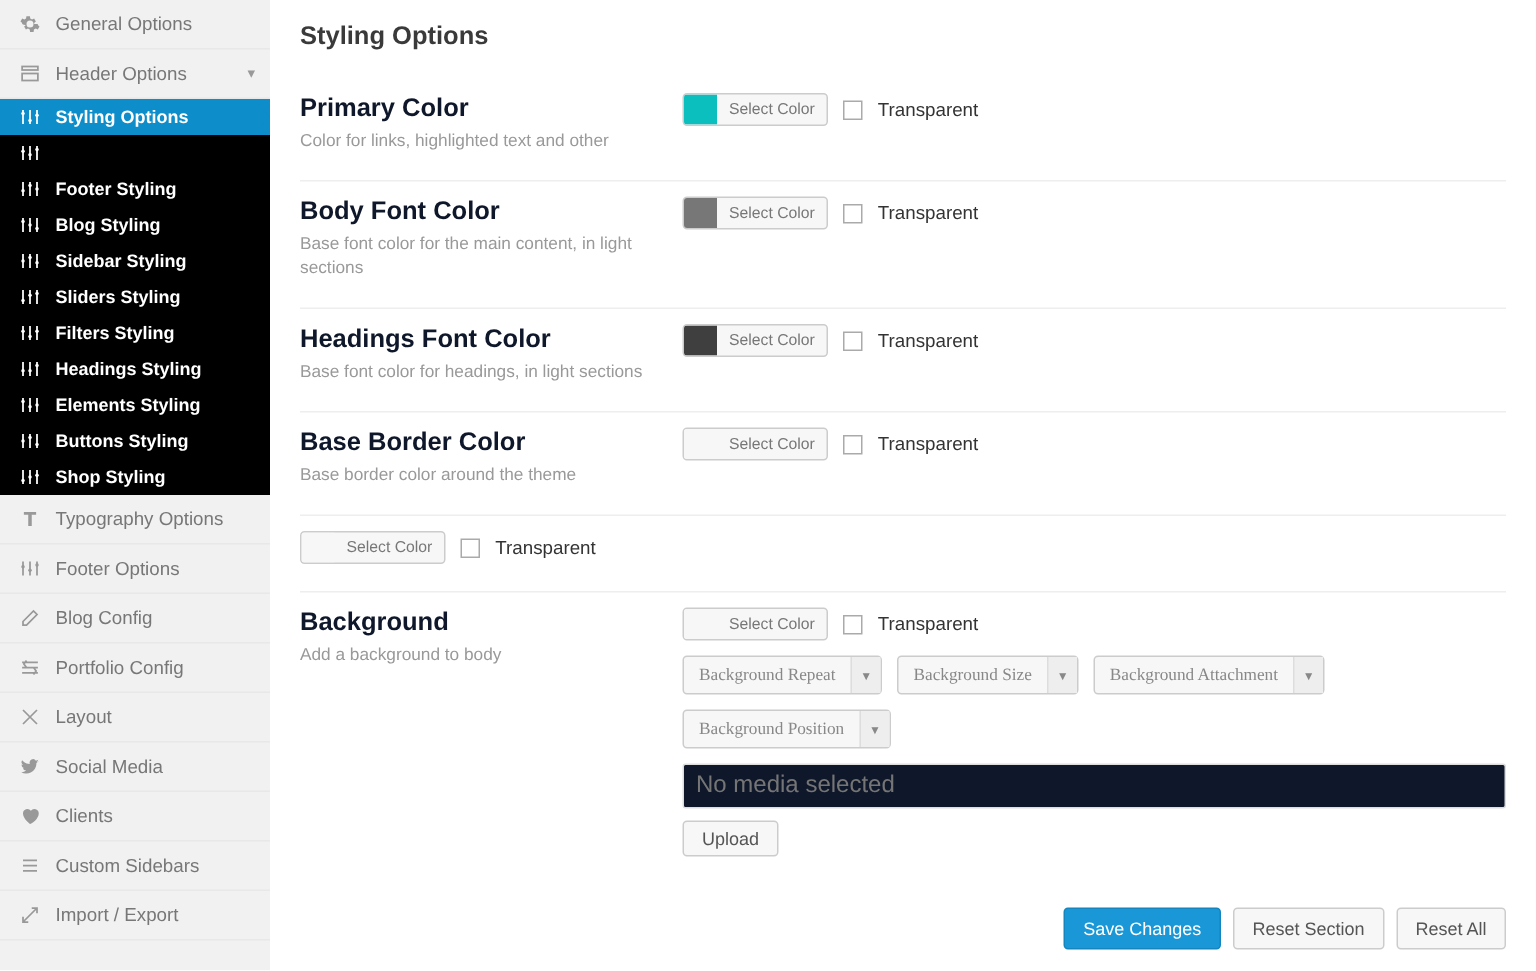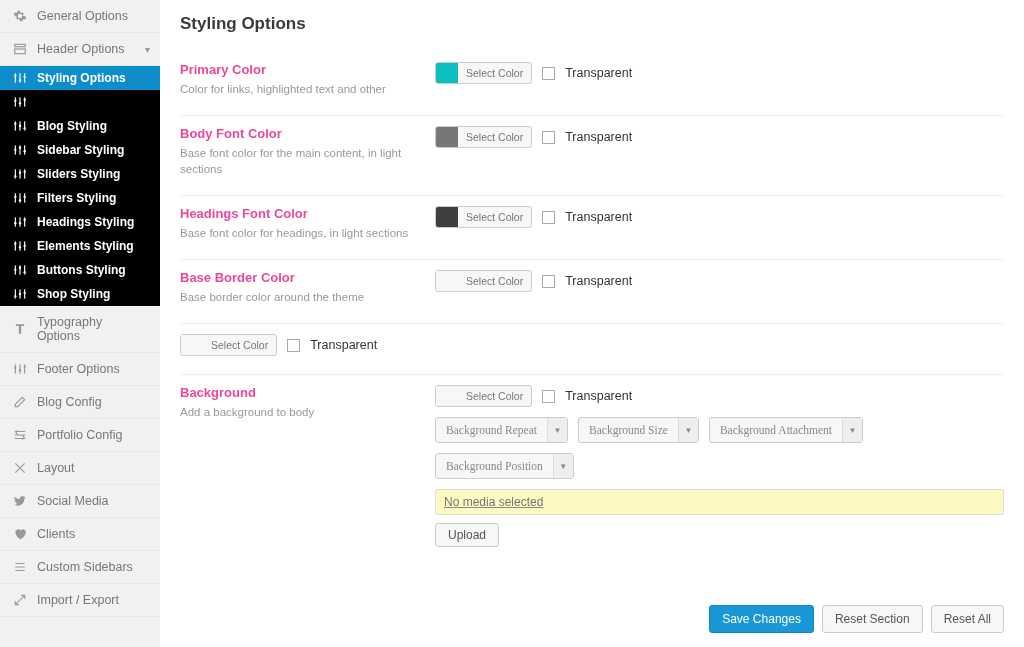--- a/index.html
+++ b/index.html
@@ -1,20 +1,20 @@
 <!DOCTYPE html>
 <html><head>
 <meta charset="utf-8">
 <style>
 * { box-sizing: border-box; margin: 0; padding: 0; }
 body { font-family: -apple-system, "Segoe UI", Arial, sans-serif; font-size: 13px; color: #333; background: #fff; }
 .container { display: flex; height: 647px; }
 
 
-.sidebar { width: 160px; background: #f1f1f1; display: flex; flex-direction: column; }
+.sidebar { width: 180px; background: #f1f1f1; display: flex; flex-direction: column; }
 .top-item { display: flex; align-items: center; padding: 9px 12px; color: #777; cursor: pointer; border-bottom: 1px solid #e8e8e8; font-size: 12.5px; position: relative; }
 .top-item .ico { width: 16px; margin-right: 9px; color: #999; display: inline-flex; justify-content: center; }
 .top-item.hdr { font-weight: 500; }
 .top-item.hdr .chev { position: absolute; right: 10px; color: #999; font-size: 10px; }
 
 .sub-list { background: #000; }
 .sub-item { display: flex; align-items: center; padding: 5px 12px; color: #fff; cursor: pointer; font-size: 12px; font-weight: 600; position: relative; }
 .sub-item .ico { width: 16px; margin-right: 9px; display: inline-flex; justify-content: center; color: #fff; }
 .sub-item.active { background: #0d8dca; }
 .sub-item.active::after { content: ""; position: absolute; right: -8px; top: 50%; margin-top: -8px; border: 8px solid transparent; border-left-color: #0d8dca; }
@@ -23,21 +23,21 @@
 .bottom-item { display: flex; align-items: center; padding: 9px 12px; color: #777; cursor: pointer; border-bottom: 1px solid #e8e8e8; font-size: 12.5px; }
 .bottom-item .ico { width: 16px; margin-right: 9px; color: #999; display: inline-flex; justify-content: center; }
 
 
 .main { flex: 1; padding: 14px 20px 14px 20px; display: flex; flex-direction: column; overflow: auto; }
 .page-title { font-size: 17px; font-weight: 600; color: #3a3a3a; margin-bottom: 18px; }
 
 .option-block { display: flex; border-bottom: 1px solid #eee; padding: 10px 0 18px 0; }
 .option-block:last-of-type { border-bottom: none; }
 .opt-left { width: 255px; padding-right: 20px; }
-.opt-label { font-size: 13px; font-weight: 600; color: #ec4899; margin-bottom: 4px; }
+.opt-label { font-size: 17px; font-weight: 600; color: #0f172a; margin-bottom: 4px; }
 .opt-desc { font-size: 11.5px; color: #999; line-height: 1.4; }
 .opt-right { flex: 1; }
 
 .color-row { display: flex; align-items: center; gap: 10px; }
 .color-btn { display: inline-flex; align-items: center; border: 1px solid #ccc; border-radius: 3px; overflow: hidden; cursor: pointer; height: 22px; background: #f7f7f7; }
 .swatch { width: 22px; height: 100%; }
 .sw-teal { background: #0bbfbf; }
 .sw-gray { background: #777; }
 .sw-dark { background: #3f3f3f; }
 .sw-none { background: #f7f7f7; }
@@ -45,21 +45,21 @@
 
 .chk { width: 13px; height: 13px; border: 1px solid #aaa; background: #fff; display: inline-block; cursor: pointer; }
 .chk-lbl { font-size: 12.5px; color: #333; }
 
 .dd-row { display: flex; flex-wrap: wrap; gap: 10px; margin-top: 10px; font-family: Liberation Serif, serif; }
 .dd { display: inline-flex; align-items: center; border: 1px solid #ccc; border-radius: 3px; background: #f7f7f7; height: 26px; cursor: pointer; }
 .dd-text { padding: 0 10px; font-size: 11.5px; color: #888; white-space: nowrap; }
 .dd-arw { width: 20px; display: flex; align-items: center; justify-content: center; color: #888; font-size: 8px; border-left: 1px solid #ddd; height: 100%; background: #eee; }
 
 .media-row { margin-top: 10px; }
-.media-input { width: 100%; max-width: 590px; border: 1px solid #ddd; padding: 5px 8px; font-size: 12px; color: #888; background: #fef9c3; border-radius: 2px; text-decoration: underline; }
+.media-input { width: 100%; max-width: 590px; border: 1px solid #ddd; padding: 5px 8px; font-size: 16px; color: #888; background: #0f172a; border-radius: 2px; }
 .upload-btn { margin-top: 8px; display: inline-block; border: 1px solid #ccc; border-radius: 3px; padding: 4px 12px; font-size: 12px; background: #f7f7f7; color: #555; cursor: pointer; }
 
 .footer-bar { margin-top: auto; display: flex; justify-content: flex-end; gap: 8px; padding-top: 10px; }
 .btn { padding: 6px 12px; border-radius: 3px; font-size: 12px; cursor: pointer; border: 1px solid #ccc; background: #f7f7f7; color: #555; }
 .btn-primary { background: #1a97d6; border-color: #1585c0; color: #fff; }
 
 svg { width: 14px; height: 14px; }
 </style>
 </head>
 <body>
@@ -110,20 +110,33 @@
               <circle cx="20" cy="8" r="2"></circle>
             </svg>
           </span>
         </div>
       <div class="sub-item">
           <span class="ico">
             <svg viewBox="0 0 24 24" fill="currentColor">
               <rect x="3" y="4" width="2" height="16"></rect>
               <rect x="11" y="4" width="2" height="16"></rect>
               <rect x="19" y="4" width="2" height="16"></rect>
+              <circle cx="4" cy="14" r="2"></circle>
+              <circle cx="12" cy="8" r="2"></circle>
+              <circle cx="20" cy="12" r="2"></circle>
+            </svg>
+          </span>
+          <span>Footer Styling</span>
+        </div>
+      <div class="sub-item">
+          <span class="ico">
+            <svg viewBox="0 0 24 24" fill="currentColor">
+              <rect x="3" y="4" width="2" height="16"></rect>
+              <rect x="11" y="4" width="2" height="16"></rect>
+              <rect x="19" y="4" width="2" height="16"></rect>
               <circle cx="4" cy="8" r="2"></circle>
               <circle cx="12" cy="12" r="2"></circle>
               <circle cx="20" cy="16" r="2"></circle>
             </svg>
           </span>
           <span>Blog Styling</span>
         </div>
       <div class="sub-item">
           <span class="ico">
             <svg viewBox="0 0 24 24" fill="currentColor">

